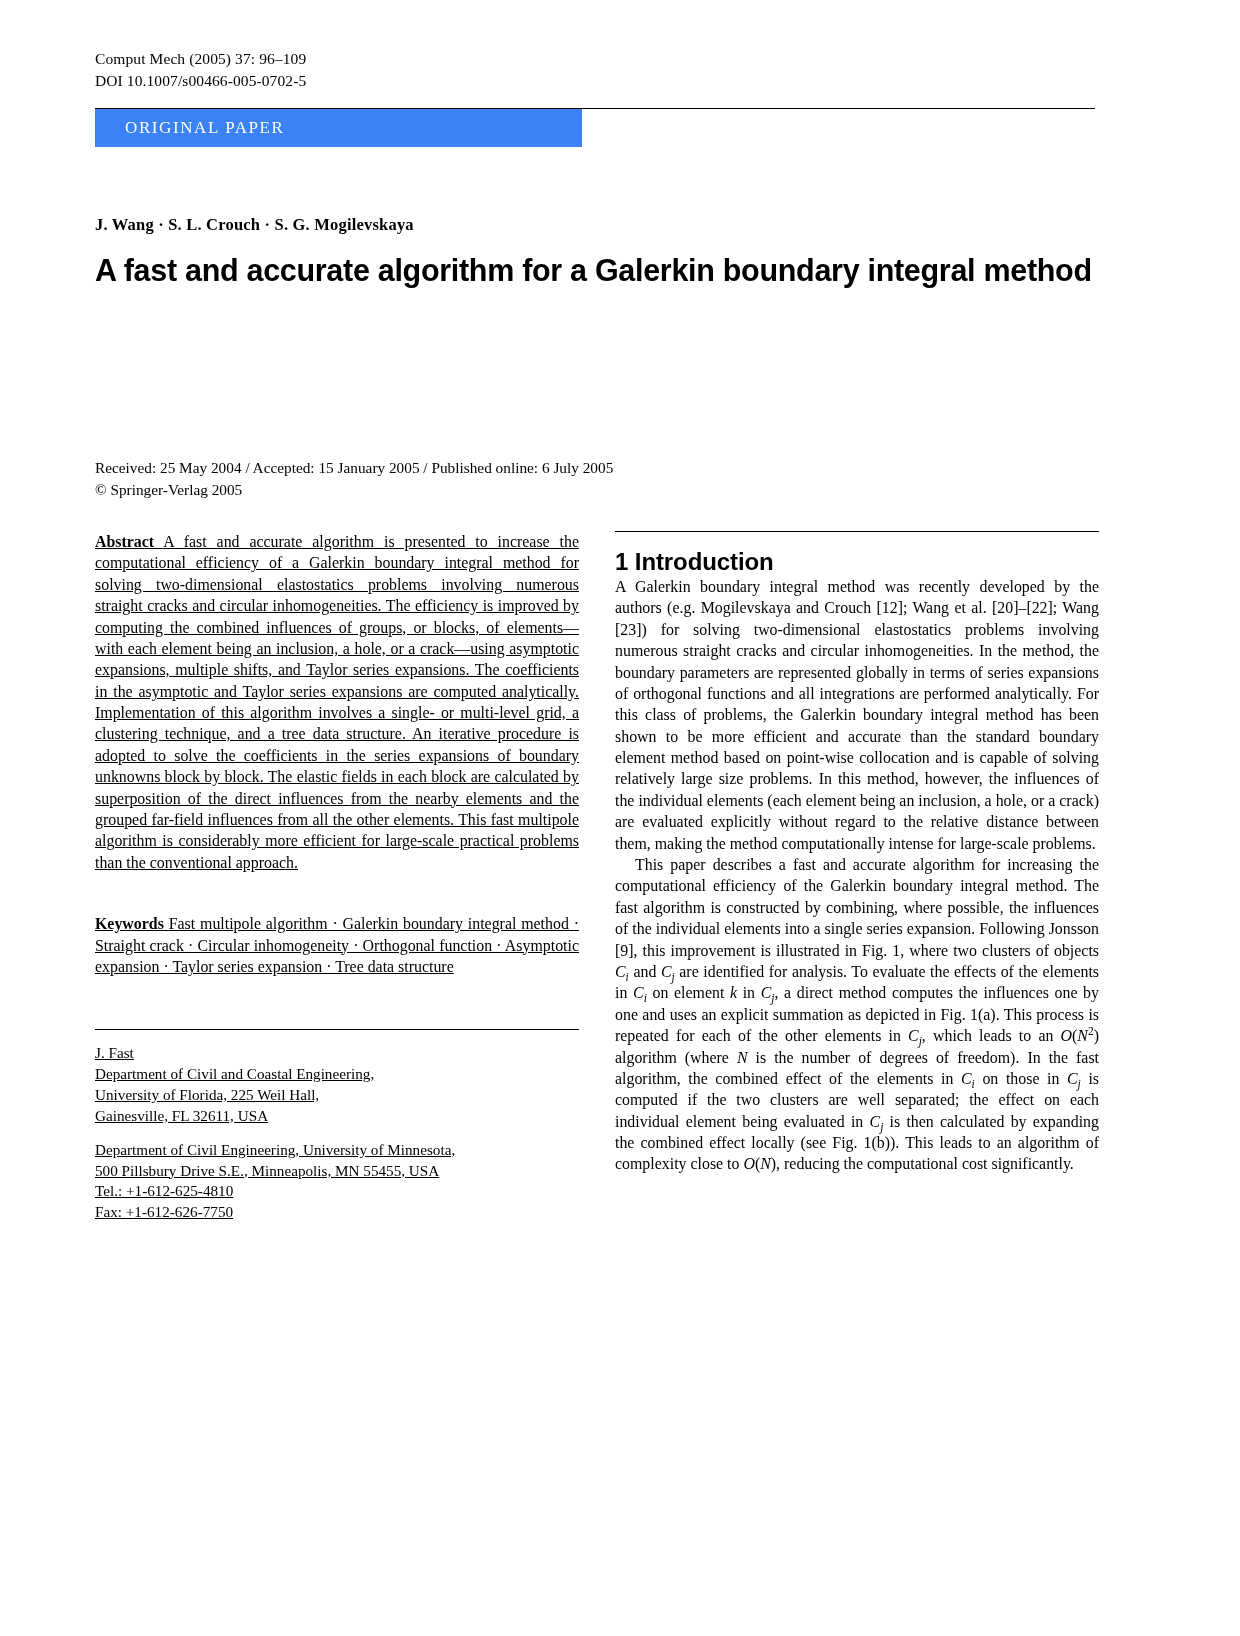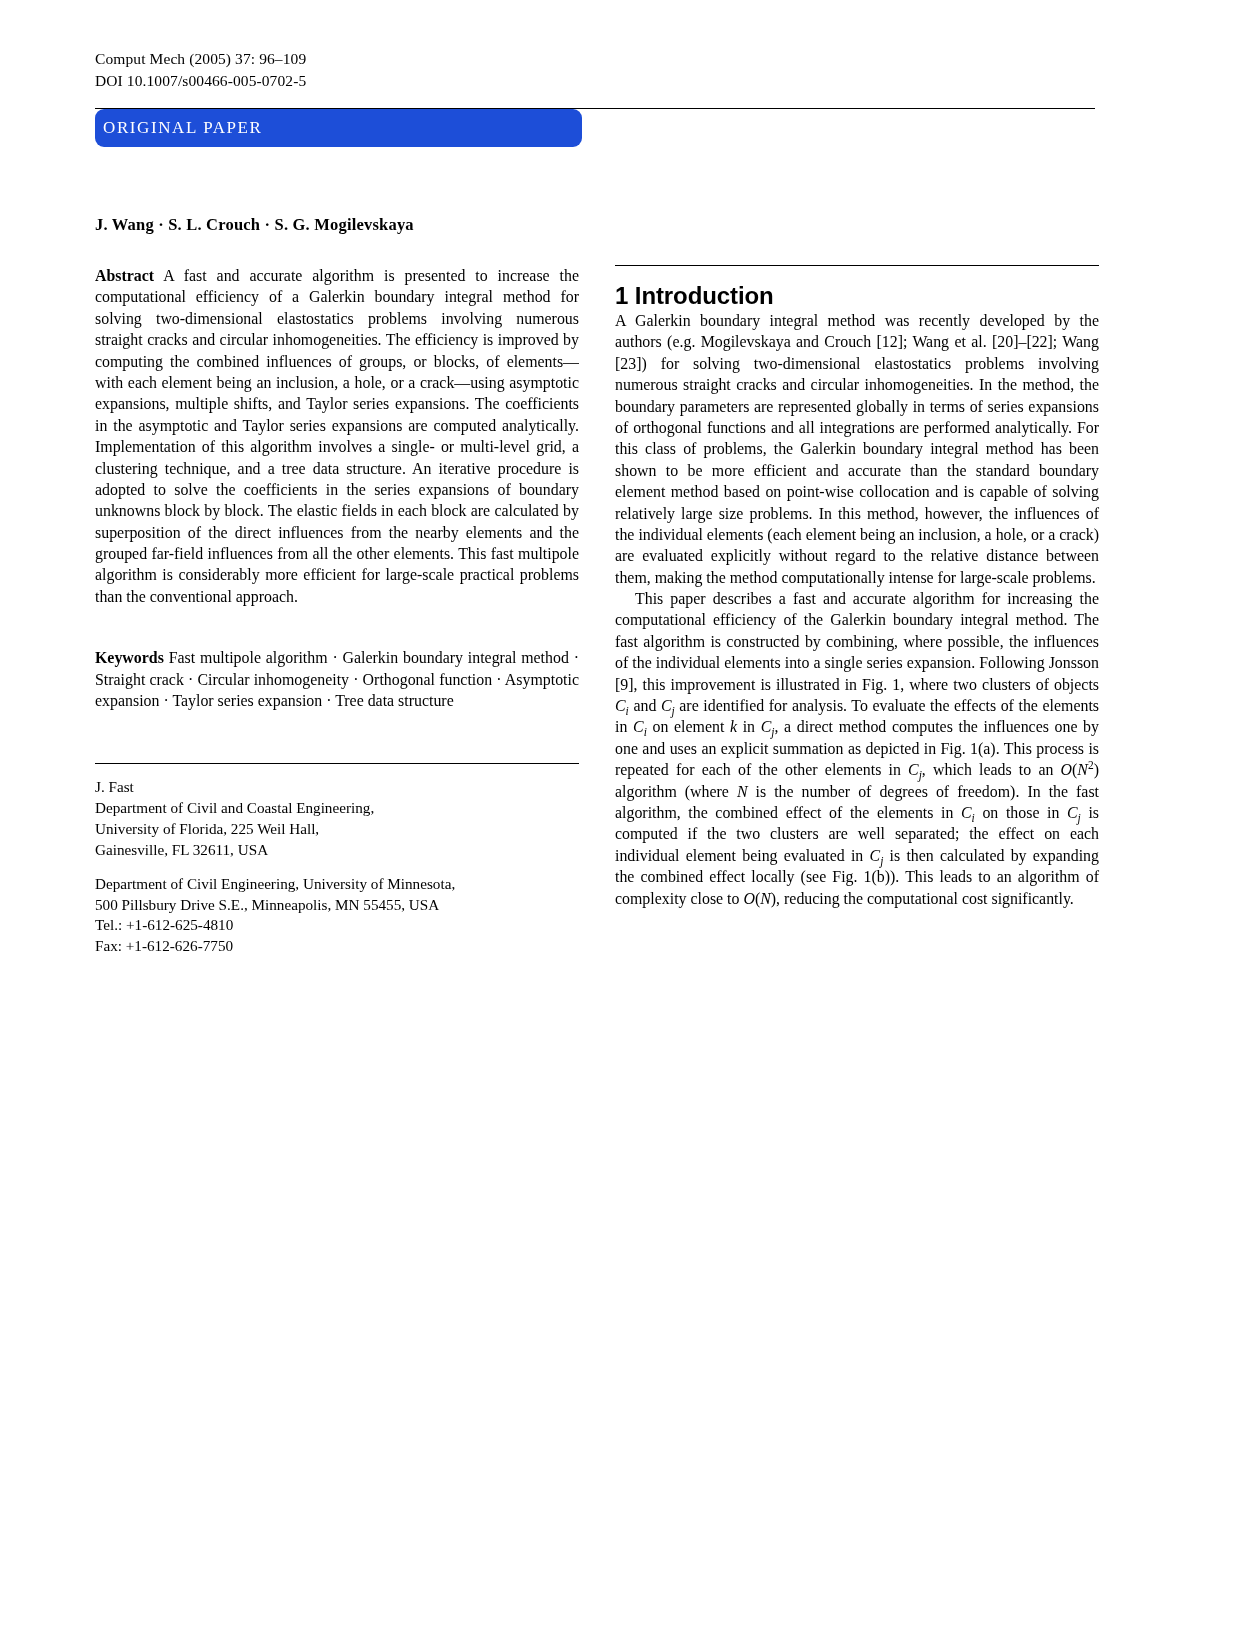--- a/index.html
+++ b/index.html
@@ -30,30 +30,29 @@
   .journal-line {
     font-size: 15.5px;
     line-height: 1.42;
     letter-spacing: 0.1px;
   }
   .rule {
     border-top: 1.4px solid #000;
     margin-top: 16px;
   }
   .orig-paper-bar {
-    background: #1d4ed8;
+    background: #3b82f6;
     color: #ffffff;
     width: 487px;
     height: 38px;
     margin-top: 0px;
     display: flex;
     align-items: center;
-    padding-left: 8px;
+    padding-left: 30px;
     box-sizing: border-box;
-    border-radius: 9px;
   }
   .orig-paper-bar span {
     font-size: 17px;
     letter-spacing: 1.6px;
     font-family: "Liberation Serif", serif;
   }
   .authors {
     margin-top: 68px;
     font-size: 16.5px;
     font-weight: bold;
@@ -74,21 +73,21 @@
     line-height: 1.45;
   }
   .columns {
     margin-top: 30px;
     display: flex;
     gap: 36px;
   }
   .col {
     width: 484px;
   }
-  .col-left { width: 484px; }
+  .col-left { width: 484px; text-decoration: underline; }
   .col-right { width: 484px; }
   p {
     margin: 0;
     font-size: 15.9px;
     line-height: 1.345;
     text-align: justify;
     text-justify: inter-word;
     hyphens: none;
   }
   .abstract-body { text-indent: 0; }
@@ -137,21 +136,26 @@
     </div>
 
     <div class="rule"></div>
 
     <div class="orig-paper-bar">
       <span>ORIGINAL PAPER</span>
     </div>
 
     <div class="authors">J. Wang · S. L. Crouch · S. G. Mogilevskaya</div>
 
+    <div class="title">A fast and accurate algorithm for a Galerkin boundary integral method</div>
 
+    <div class="dates">
+      <div>Received: 25 May 2004 / Accepted: 15 January 2005 / Published online: 6 July 2005</div>
+      <div>© Springer-Verlag 2005</div>
+    </div>
 
     <div class="columns">
 
       <div class="col col-left">
 
         <p class="abstract-body"><span class="lead-label">Abstract</span> <span>A fast and accurate algorithm is presented to increase the computational efficiency of a Galerkin boundary integral method for solving two-dimensional elastostatics problems involving numerous straight cracks and circular inhomogeneities. The efficiency is improved by computing the combined influences of groups, or blocks, of elements—with each element being an inclusion, a hole, or a crack—using asymptotic expansions, multiple shifts, and Taylor series expansions. The coefficients in the asymptotic and Taylor series expansions are computed analytically. Implementation of this algorithm involves a single- or multi-level grid, a clustering technique, and a tree data structure. An iterative procedure is adopted to solve the coefficients in the series expansions of boundary unknowns block by block. The elastic fields in each block are calculated by superposition of the direct influences from the nearby elements and the grouped far-field influences from all the other elements. This fast multipole algorithm is considerably more efficient for large-scale practical problems than the conventional approach.</span></p>
 
         <p class="keywords"><span class="lead-label">Keywords</span> <span>Fast multipole algorithm · Galerkin boundary integral method · Straight crack · Circular inhomogeneity · Orthogonal function · Asymptotic expansion · Taylor series expansion · Tree data structure</span></p>
 
         <div class="affil-rule"></div>

